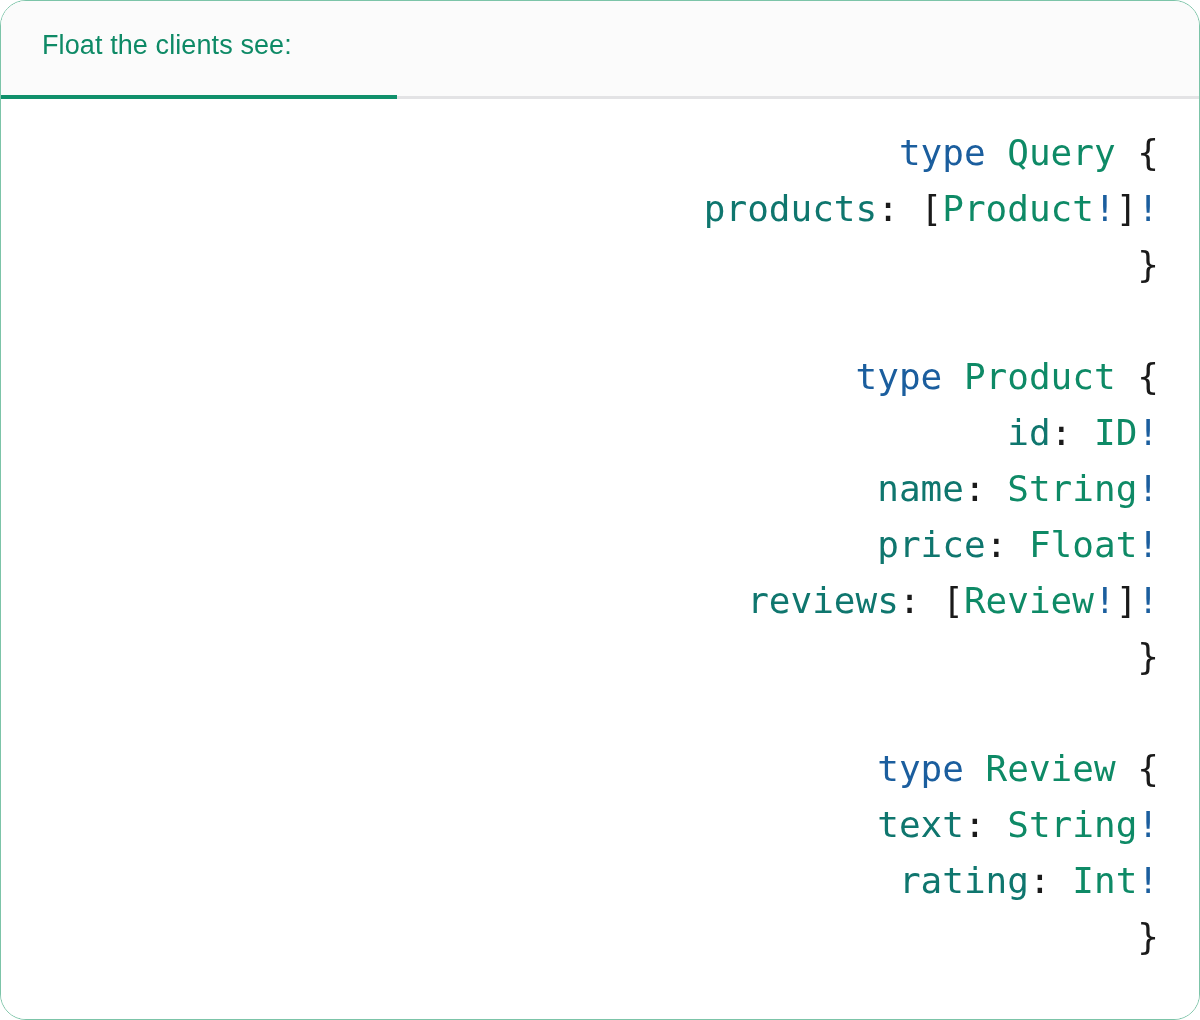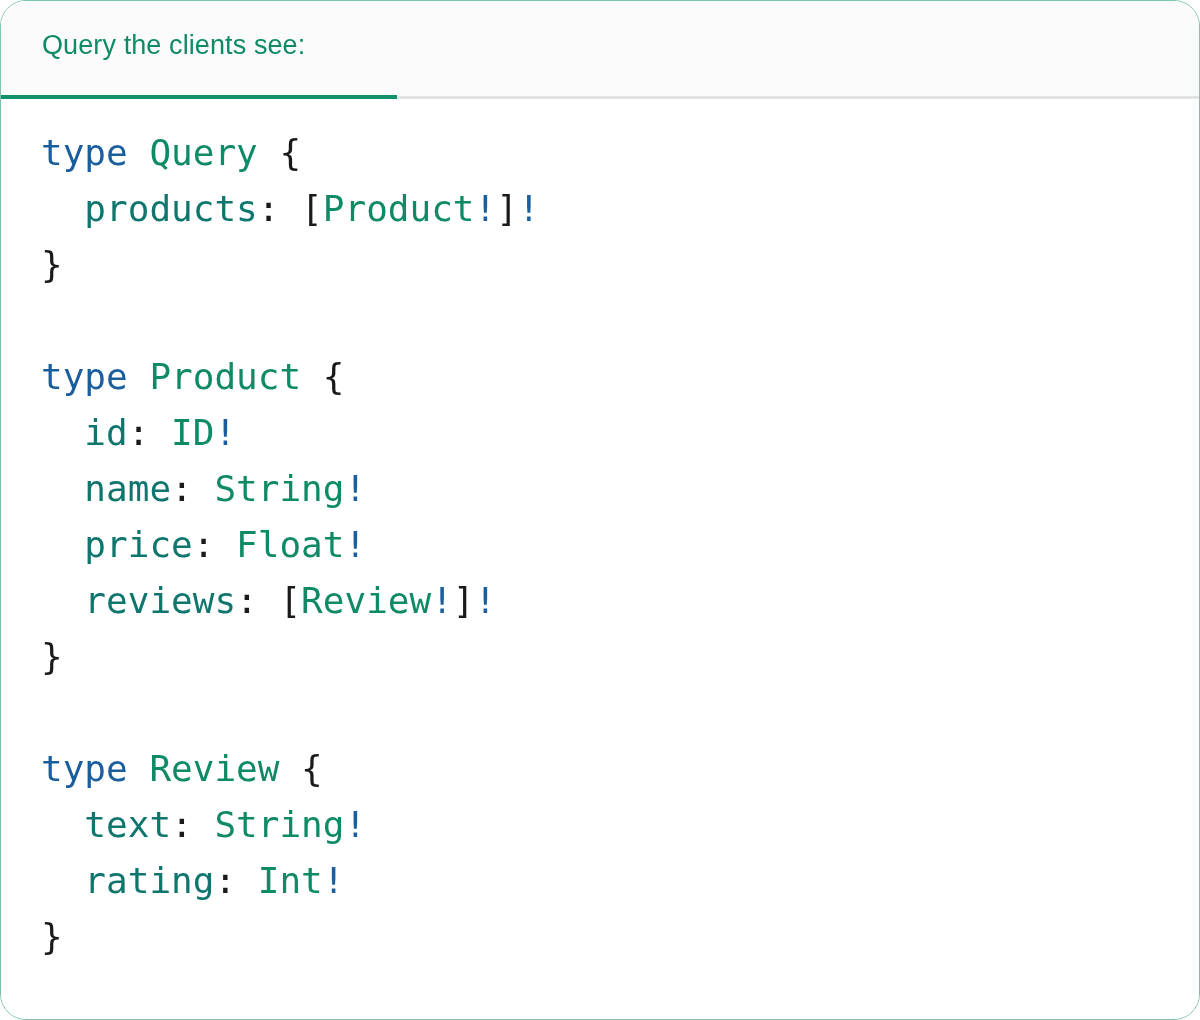--- a/index.html
+++ b/index.html
@@ -92,40 +92,41 @@
     font-size: 36px;
     line-height: 56px;
     white-space: pre;
     color: #1a1a1a;
     letter-spacing: 0;
   }
   .code-line {
     display: block;
     height: 56px;
     white-space: pre;
+    text-align: right;
   }
   .code-line.blank {
     height: 56px;
   }
 
   
   .tok-kw   { color: #1b5e9e; }   
   .tok-type { color: #0e8a66; }   
   .tok-punc { color: #1a1a1a; }   
   .tok-bang { color: #1b5e9e; }   
   .tok-name { color: #0f766e; }   
 </style>
 </head>
 <body>
 
 <div class="card">
 
   <div class="tabstrip">
     <div class="tab">
-      <span class="tab-label">Query the clients see:</span>
+      <span class="tab-label">Float the clients see:</span>
     </div>
   </div>
 
   <div class="code-body">
     <pre class="code" id="code-block"><span class="code-line"><span class="tok-kw">type</span><span class="tok-punc"> </span><span class="tok-type">Query</span><span class="tok-punc"> {</span></span><span class="code-line"><span>  </span><span class="tok-name">products</span><span class="tok-punc">: [</span><span class="tok-type">Product</span><span class="tok-bang">!</span><span class="tok-punc">]</span><span class="tok-bang">!</span></span><span class="code-line"><span class="tok-punc">}</span></span><span class="code-line blank"> </span><span class="code-line"><span class="tok-kw">type</span><span class="tok-punc"> </span><span class="tok-type">Product</span><span class="tok-punc"> {</span></span><span class="code-line"><span>  </span><span class="tok-name">id</span><span class="tok-punc">: </span><span class="tok-type">ID</span><span class="tok-bang">!</span></span><span class="code-line"><span>  </span><span class="tok-name">name</span><span class="tok-punc">: </span><span class="tok-type">String</span><span class="tok-bang">!</span></span><span class="code-line"><span>  </span><span class="tok-name">price</span><span class="tok-punc">: </span><span class="tok-type">Float</span><span class="tok-bang">!</span></span><span class="code-line"><span>  </span><span class="tok-name">reviews</span><span class="tok-punc">: [</span><span class="tok-type">Review</span><span class="tok-bang">!</span><span class="tok-punc">]</span><span class="tok-bang">!</span></span><span class="code-line"><span class="tok-punc">}</span></span><span class="code-line blank"> </span><span class="code-line"><span class="tok-kw">type</span><span class="tok-punc"> </span><span class="tok-type">Review</span><span class="tok-punc"> {</span></span><span class="code-line"><span>  </span><span class="tok-name">text</span><span class="tok-punc">: </span><span class="tok-type">String</span><span class="tok-bang">!</span></span><span class="code-line"><span>  </span><span class="tok-name">rating</span><span class="tok-punc">: </span><span class="tok-type">Int</span><span class="tok-bang">!</span></span><span class="code-line"><span class="tok-punc">}</span></span></pre>
   </div>
 
 </div>
 
 </body></html>

